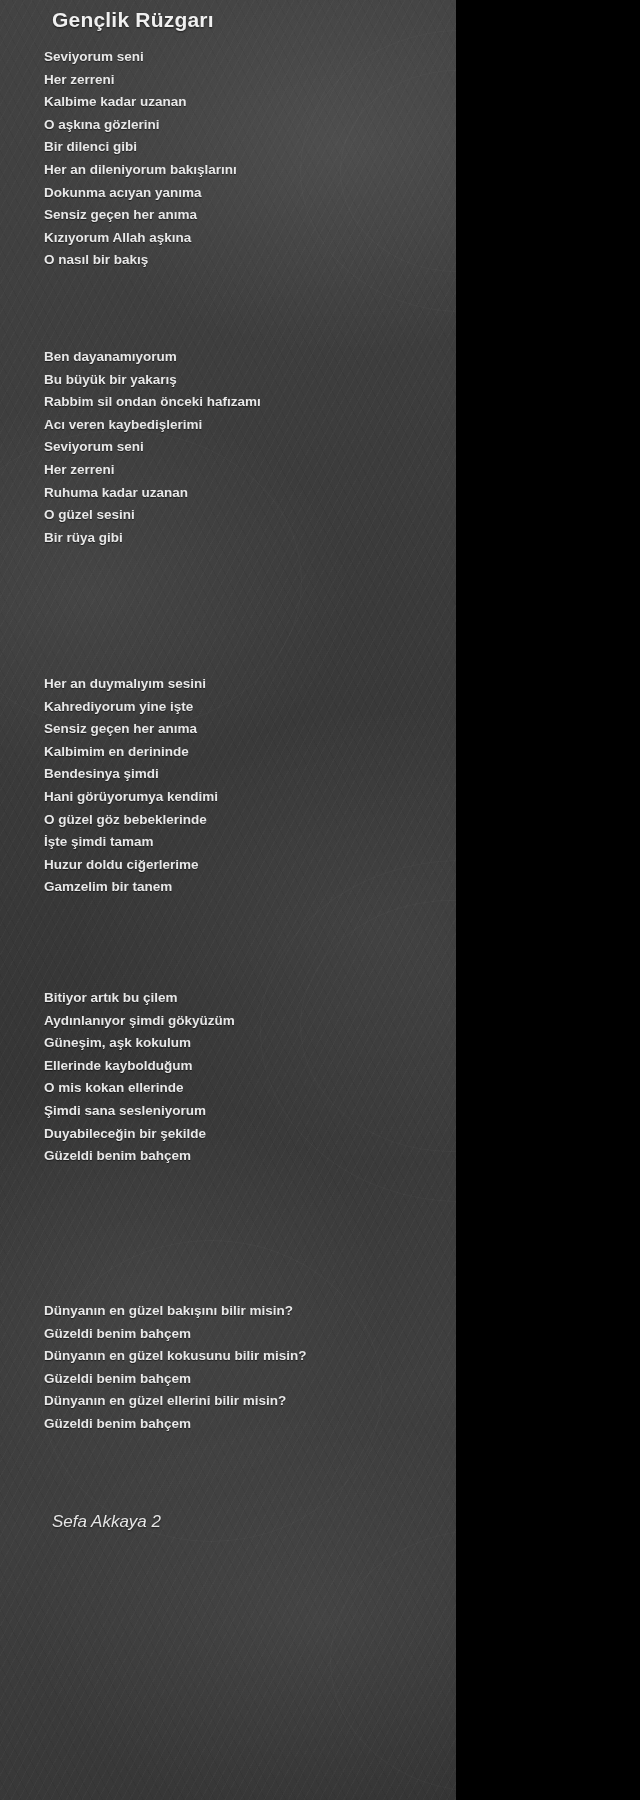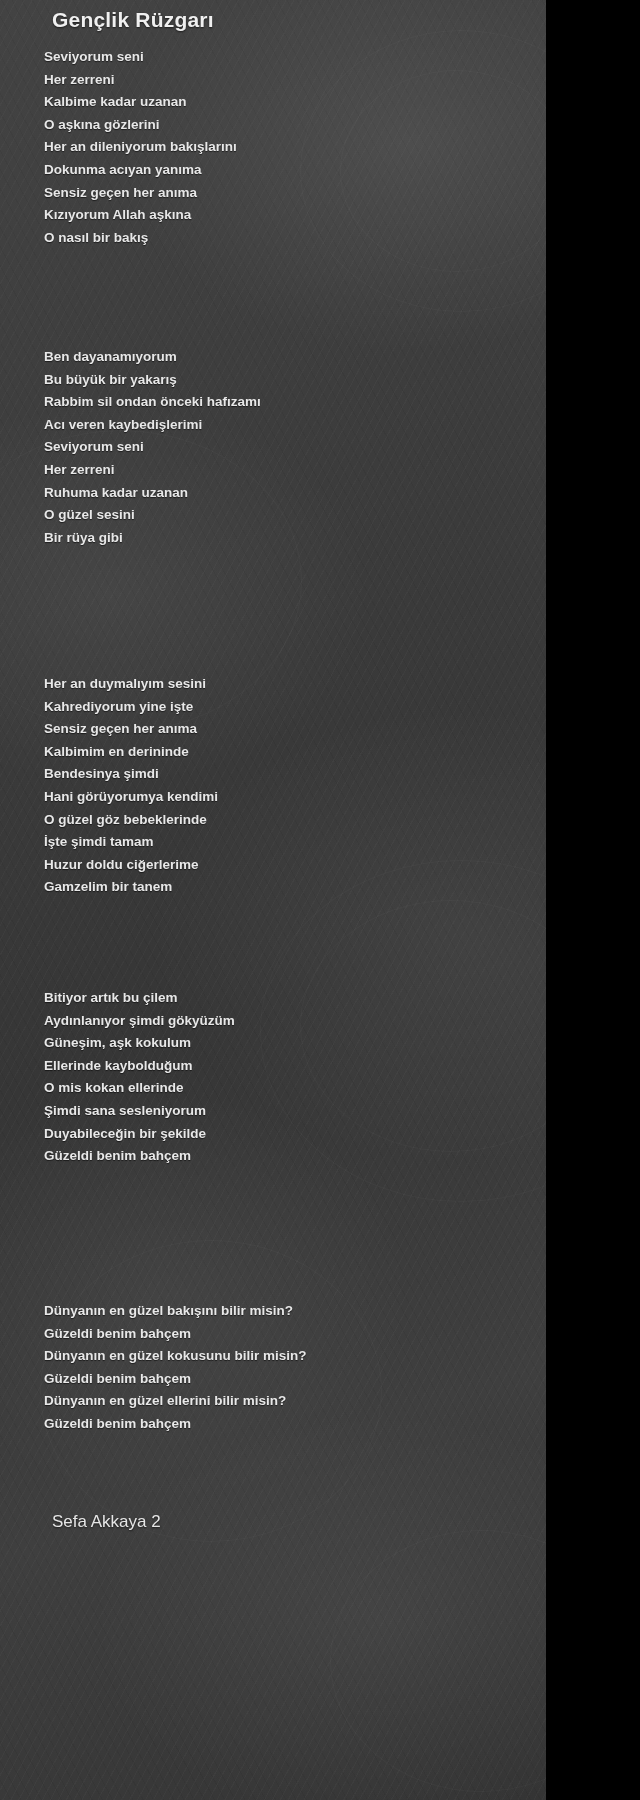--- a/index.html
+++ b/index.html
@@ -19,21 +19,21 @@
     width: 640px;
     height: 1800px;
     background: #000;
   }
 
   
   .card {
     position: absolute;
     left: 0;
     top: 0;
-    width: 546px;
+    width: 456px;
     height: 1800px;
     background-color: #3a3a3a;
     background-image:
       radial-gradient(ellipse 420px 300px at 75% 8%, rgba(255,255,255,0.075), rgba(255,255,255,0) 70%),
       radial-gradient(ellipse 380px 280px at 20% 33%, rgba(255,255,255,0.05), rgba(255,255,255,0) 70%),
       radial-gradient(ellipse 440px 320px at 85% 52%, rgba(255,255,255,0.06), rgba(255,255,255,0) 72%),
       radial-gradient(ellipse 360px 300px at 30% 72%, rgba(255,255,255,0.045), rgba(255,255,255,0) 70%),
       radial-gradient(ellipse 420px 300px at 70% 90%, rgba(255,255,255,0.05), rgba(255,255,255,0) 70%),
       repeating-linear-gradient(118deg, rgba(255,255,255,0.022) 0px, rgba(255,255,255,0.022) 1px, rgba(0,0,0,0) 1px, rgba(0,0,0,0) 7px),
       repeating-linear-gradient(62deg, rgba(0,0,0,0.05) 0px, rgba(0,0,0,0.05) 1px, rgba(0,0,0,0) 1px, rgba(0,0,0,0) 9px),
@@ -79,20 +79,21 @@
     line-height: 22.6px;
     white-space: nowrap;
     text-shadow: 0 1px 1px rgba(0,0,0,0.55);
   }
 
   .signature {
     position: absolute;
     left: 52px;
     top: 1512px;
     font-size: 17px;
+    font-style: italic;
     color: #e6e6e6;
     text-shadow: 0 1px 2px rgba(0,0,0,0.6);
   }
 
   .right-gutter {
     position: absolute;
     left: 558px;
     top: 0;
     width: 82px;
     height: 1800px;
@@ -115,20 +116,21 @@
     <div class="tex" style="left:330px; top:1530px; width:300px; height:260px;"></div>
 
     <div class="content">
       <div class="title">Gençlik Rüzgarı</div>
 
       <div class="stanza" id="stanza-0" style="top: 46px;">
           <div class="line">Seviyorum seni</div>
           <div class="line">Her zerreni</div>
           <div class="line">Kalbime kadar uzanan</div>
           <div class="line">O aşkına gözlerini</div>
+          <div class="line">Bir dilenci gibi</div>
           <div class="line">Her an dileniyorum bakışlarını</div>
           <div class="line">Dokunma acıyan yanıma</div>
           <div class="line">Sensiz geçen her anıma</div>
           <div class="line">Kızıyorum Allah aşkına</div>
           <div class="line">O nasıl bir bakış</div>
         </div>
       <div class="stanza" id="stanza-1" style="top: 346px;">
           <div class="line">Ben dayanamıyorum</div>
           <div class="line">Bu büyük bir yakarış</div>
           <div class="line">Rabbim sil ondan önceki hafızamı</div>

